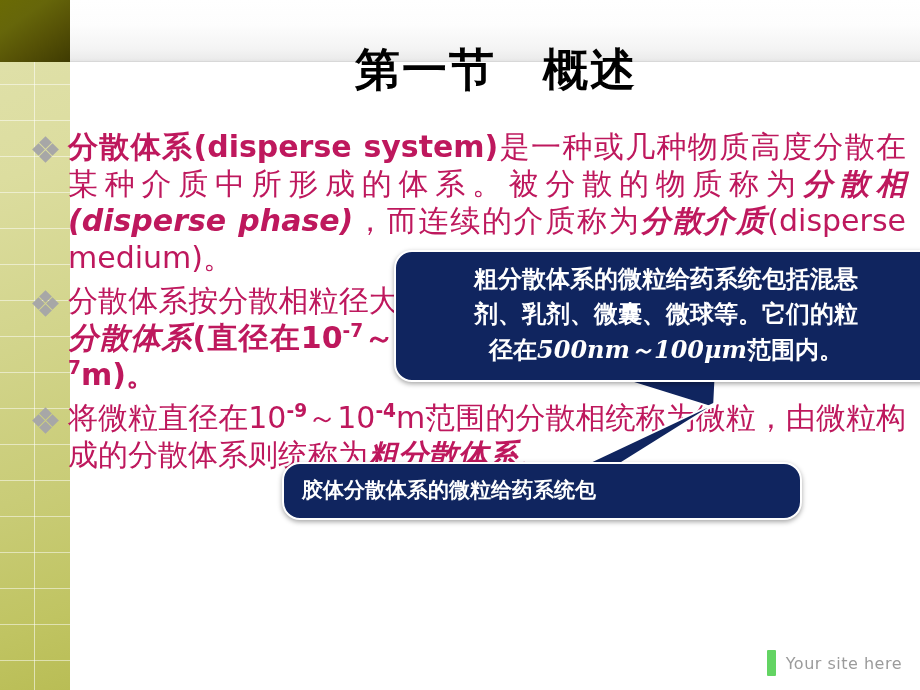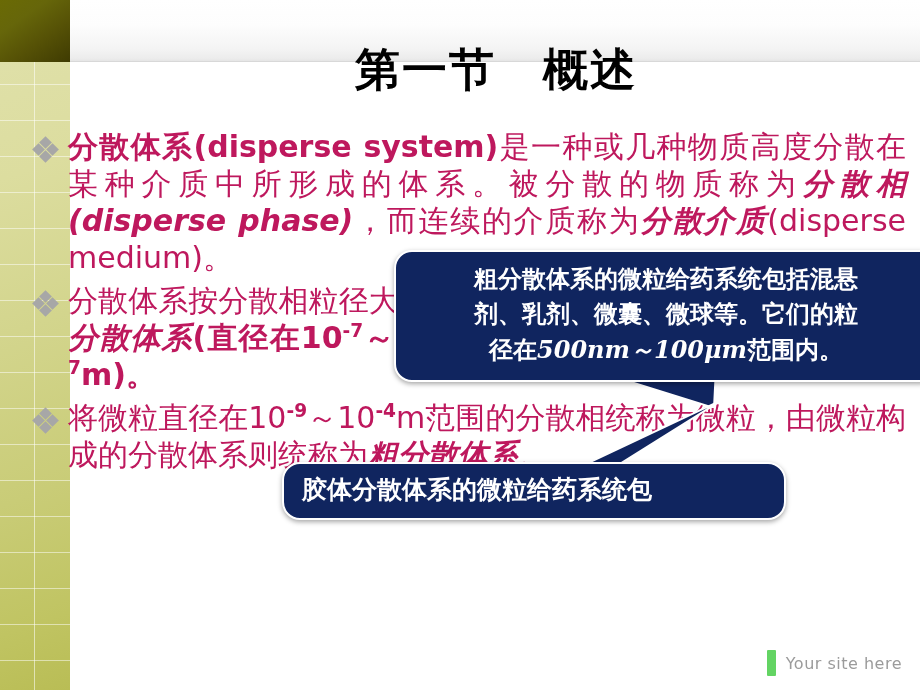--- a/index.html
+++ b/index.html
@@ -86,22 +86,22 @@
     font-family:"DejaVu Sans","Liberation Sans",sans-serif;
     font-weight:700;z-index:20;
   }
   #callout-coarse{
     left:394px;top:250px;width:512px;
     padding:10px 14px 12px 14px;
     font-size:24px;line-height:35px;text-align:center;
   }
   #callout-colloid{
     left:282px;top:462px;width:464px;
-    padding:8px 18px 10px 18px;
-    font-size:25px;line-height:36px;text-align:left;
+    padding:8px 34px 10px 18px;
+    font-size:21px;line-height:36px;text-align:left;
   }
   .cal-ital{font-style:italic;font-family:"DejaVu Serif","Liberation Serif",serif;}
 
   
   .tail{position:absolute;z-index:19;}
   #tail-coarse{
     left:586px;top:368px;width:130px;height:40px;
   }
   #tail-colloid{
     left:590px;top:400px;width:132px;height:70px;

